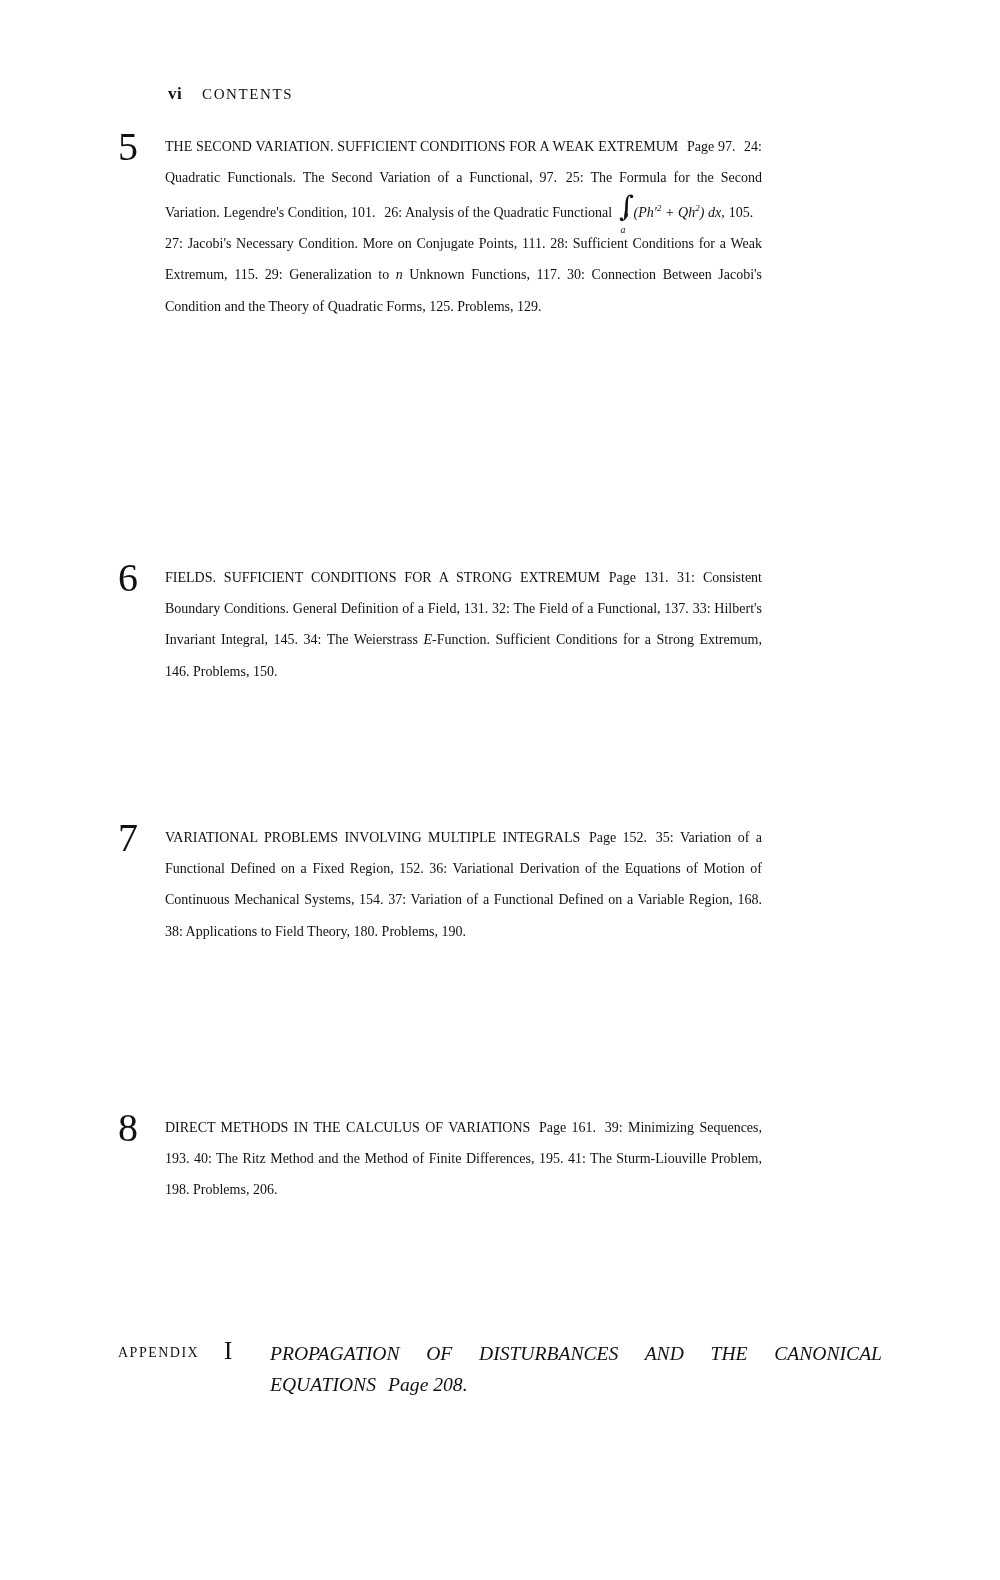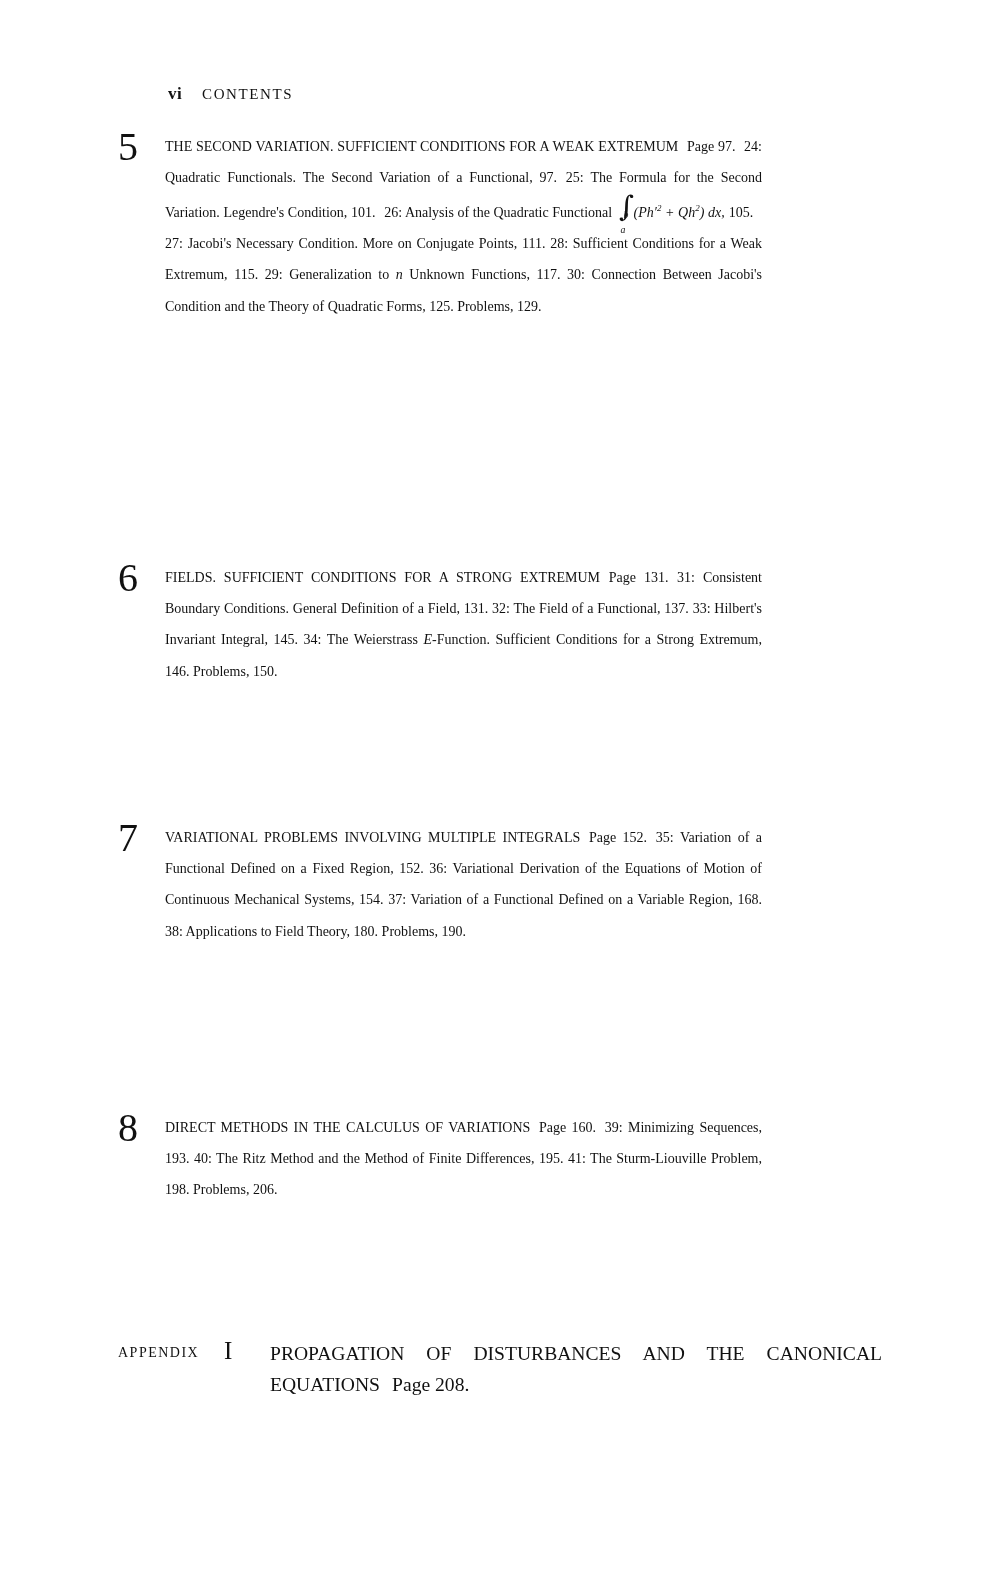--- a/index.html
+++ b/index.html
@@ -144,20 +144,21 @@
     line-height: 1.2;
   }
   .appendix .body {
     position: absolute;
     left: 270px;
     top: 2px;
     width: 612px;
     font-size: 19.6px;
     line-height: 31.2px;
     text-align: justify;
+    font-style: italic;
   }
 </style>
 </head>
 <body>
 
 <div class="page">
 
   <div class="runhead">
     <span class="folio">vi</span><span class="runtitle">CONTENTS</span>
   </div>
@@ -181,21 +182,21 @@
   <div class="entry" id="entry7" style="top:822px;">
     <div class="chnum">7</div>
     <div class="body">
       <span>VARIATIONAL PROBLEMS INVOLVING MULTIPLE INTEGRALS</span><span class="gap"></span><span>Page 152.</span><span class="gap"></span><span>35: Variation of a Functional Defined on a Fixed Region, 152.   36: Variational Derivation of the Equations of Motion of Continuous Mechanical Systems, 154.   37: Variation of a Functional Defined on a Variable Region, 168.   38: Applications to Field Theory, 180.   Problems, 190.</span>
     </div>
   </div>
 
   <div class="entry" id="entry8" style="top:1112px;">
     <div class="chnum">8</div>
     <div class="body">
-      <span>DIRECT METHODS IN THE CALCULUS OF VARIATIONS</span><span class="gap"></span><span>Page 160.</span><span class="gap"></span><span>39: Minimizing Sequences, 193.   40: The Ritz Method and the Method of Finite Differences, 195.   41: The Sturm-Liouville Problem, 198.   Problems, 206.</span>
+      <span>DIRECT METHODS IN THE CALCULUS OF VARIATIONS</span><span class="gap"></span><span>Page 161.</span><span class="gap"></span><span>39: Minimizing Sequences, 193.   40: The Ritz Method and the Method of Finite Differences, 195.   41: The Sturm-Liouville Problem, 198.   Problems, 206.</span>
     </div>
   </div>
 
   <div class="appendix">
     <div class="label">APPENDIX</div>
     <div class="numeral">I</div>
     <div class="body">
       <span>PROPAGATION OF DISTURBANCES AND THE CANONICAL EQUATIONS</span><span class="gap"></span><span>Page 208.</span>
     </div>
   </div>

